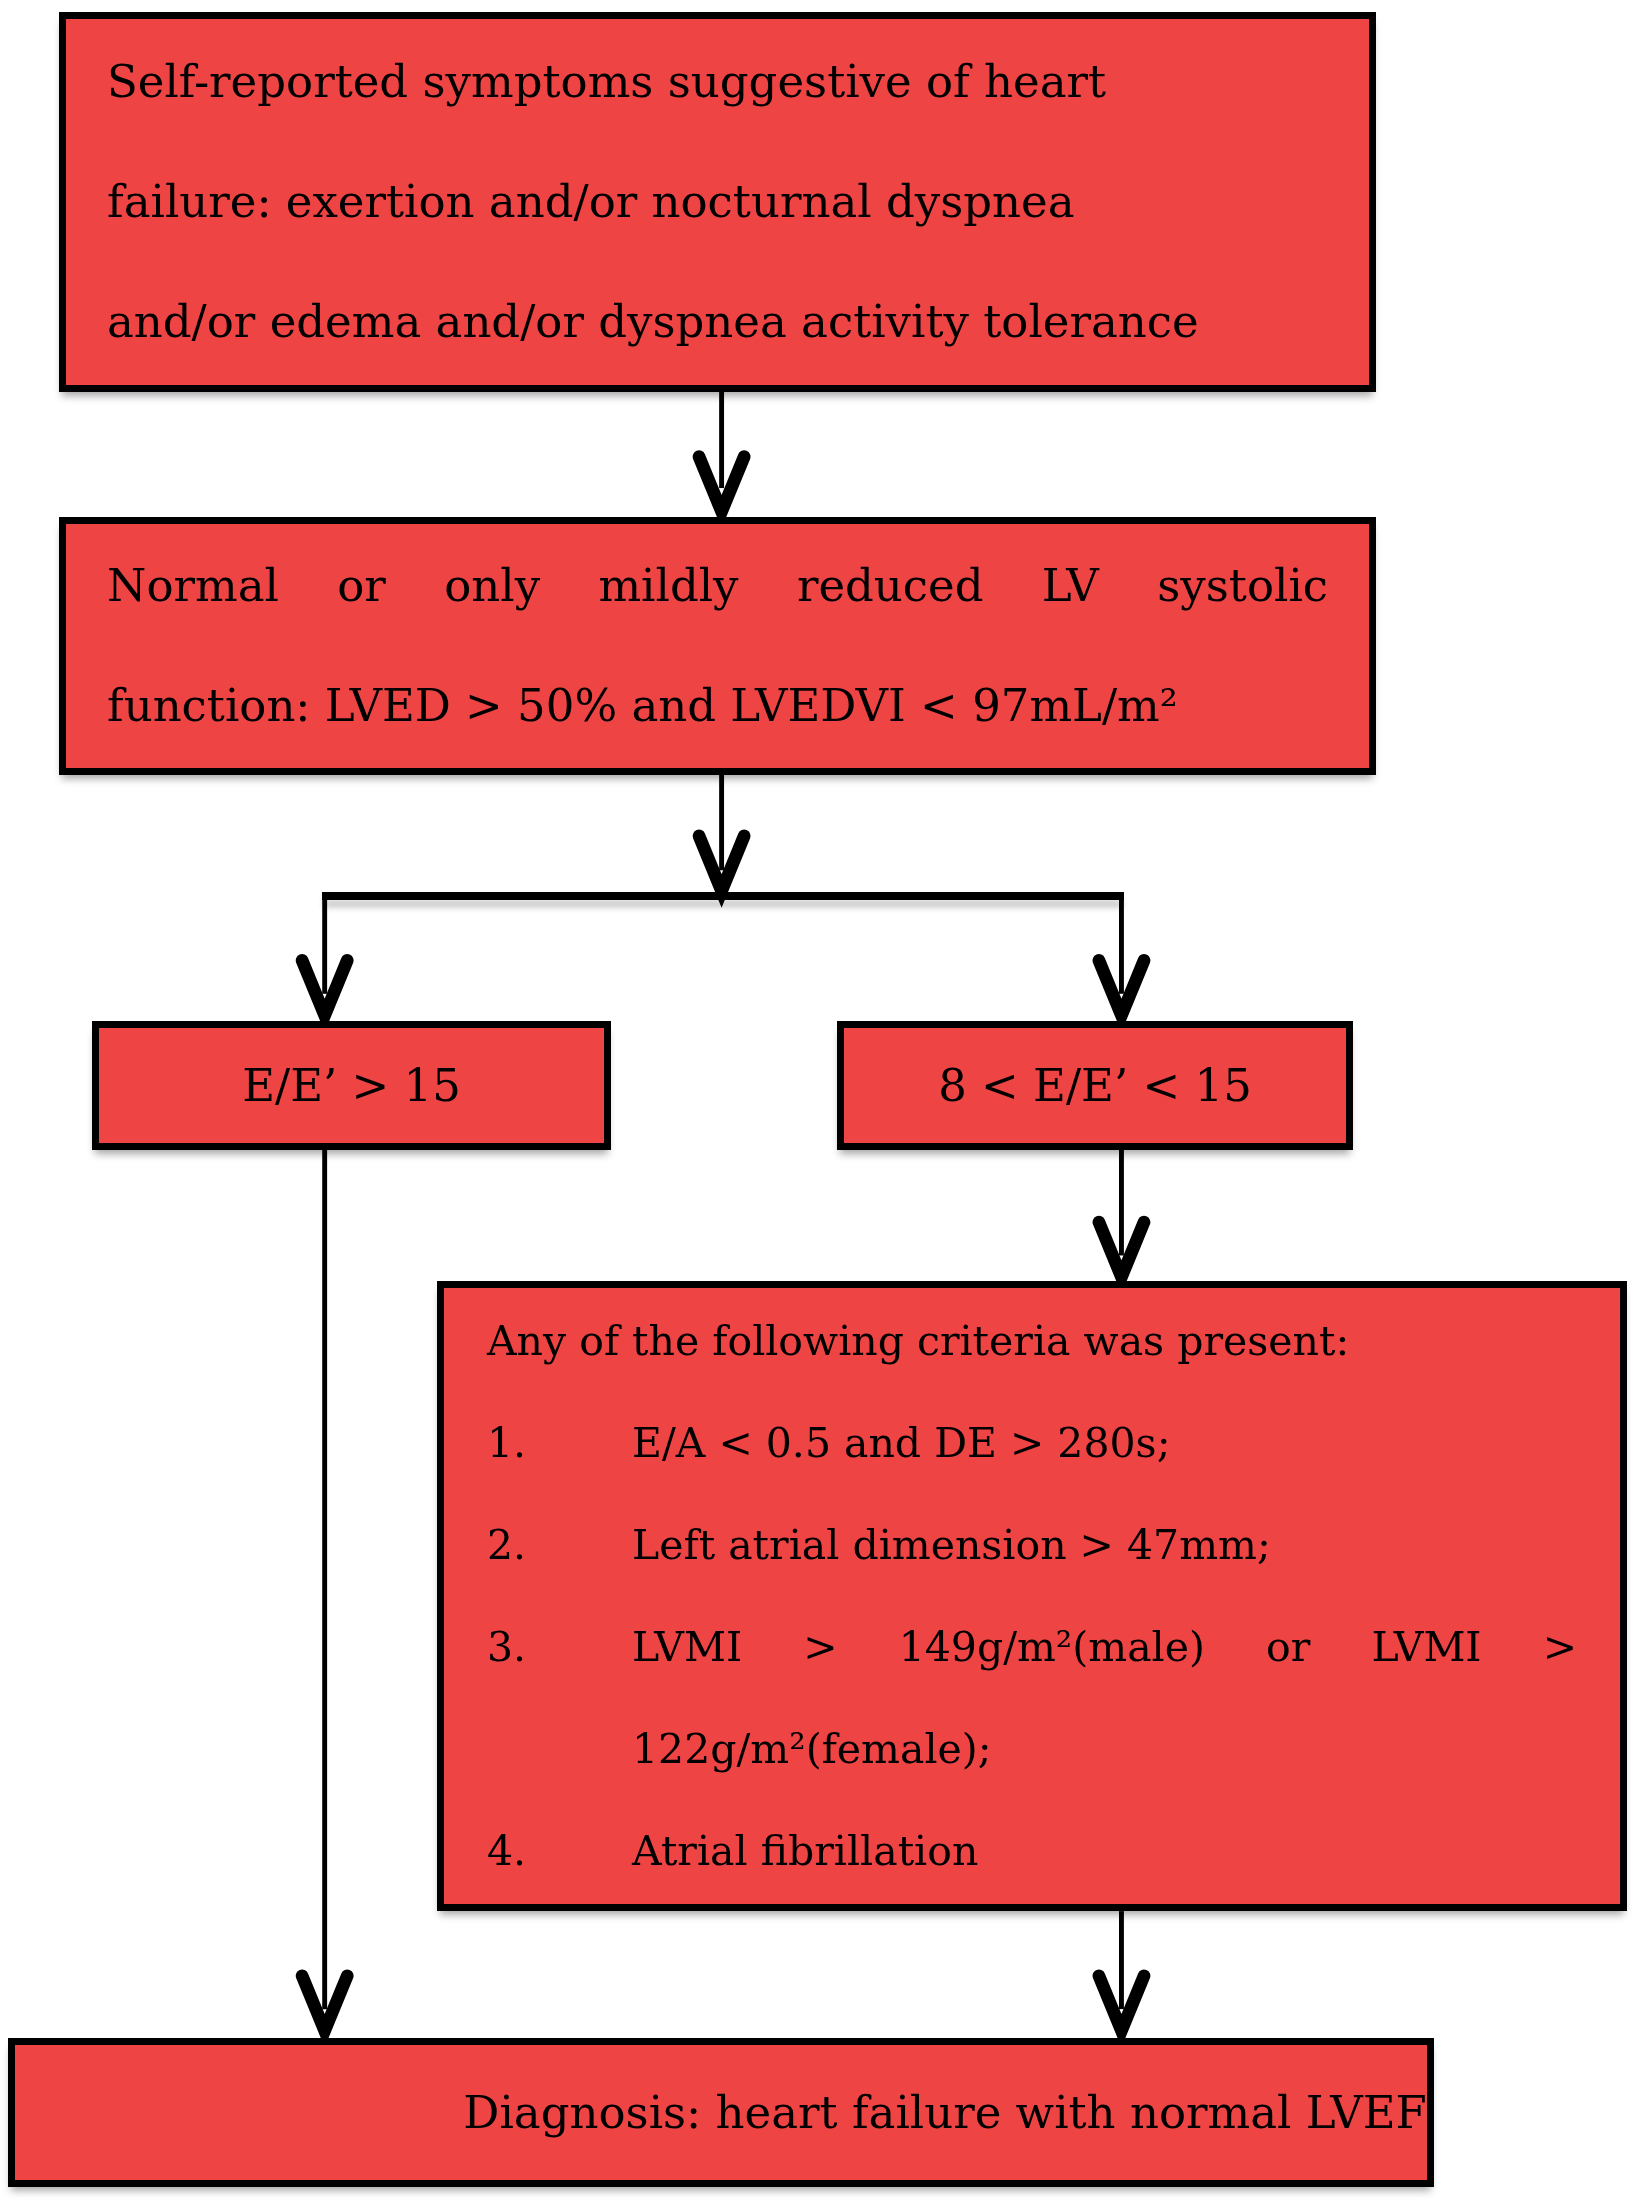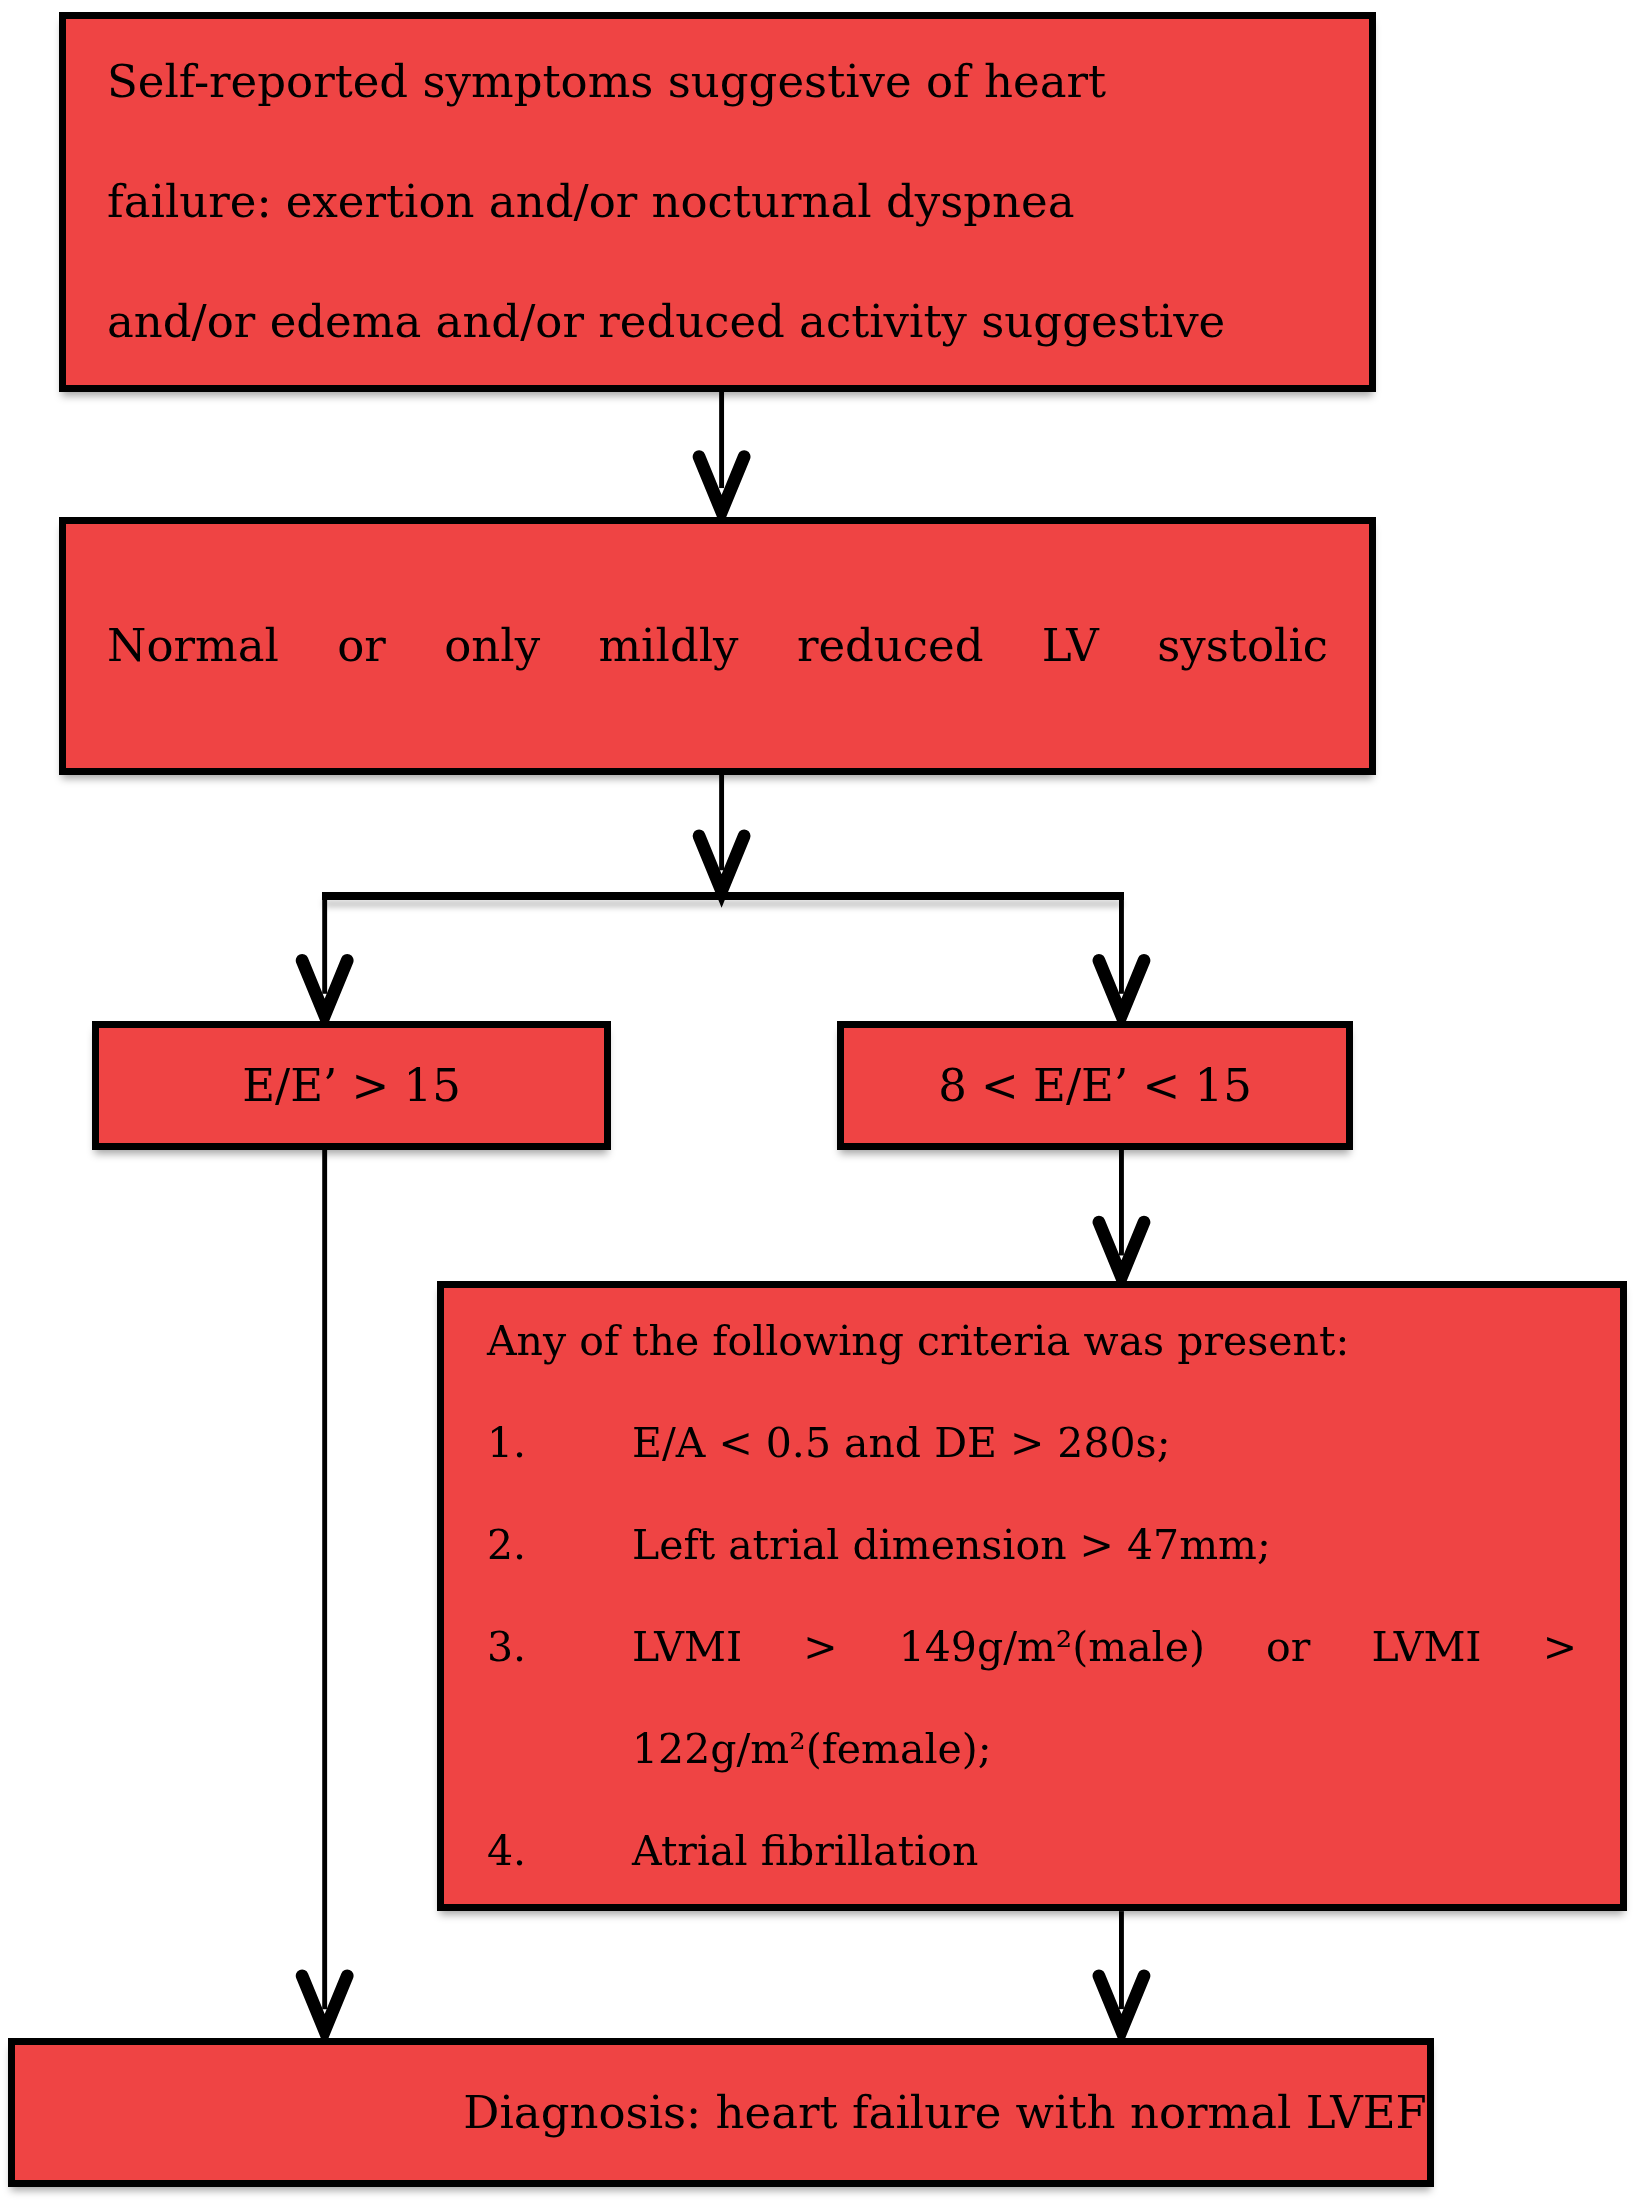--- a/index.html
+++ b/index.html
@@ -60,25 +60,26 @@
 
     <line class="stem" x1="1144" y1="1950" x2="1144" y2="2050"></line>
     <path class="ahead" d="M1121 2016 L1144 2072 L1167 2016"></path>
   </svg>
 
   <div class="hline"></div>
 
   <div class="box" id="box-symptoms">
     <div class="tline">Self-reported symptoms suggestive of heart</div>
     <div class="tline">failure: exertion and/or nocturnal dyspnea</div>
-    <div class="tline">and/or edema and/or reduced activity suggestive</div>
+    <div class="tline">and/or edema and/or dyspnea activity tolerance</div>
   </div>
 
   <div class="box" id="box-lv">
     <div class="tline justify">Normal or only mildly reduced LV systolic</div>
+    <div class="tline">function: LVED &gt; 50% and LVEDVI &lt; 97mL/m²</div>
   </div>
 
   <div class="box" id="box-ee-high">
     <div class="tline">E/E’ &gt; 15</div>
   </div>
 
   <div class="box" id="box-ee-mid">
     <div class="tline">8 &lt; E/E’ &lt; 15</div>
   </div>
 

